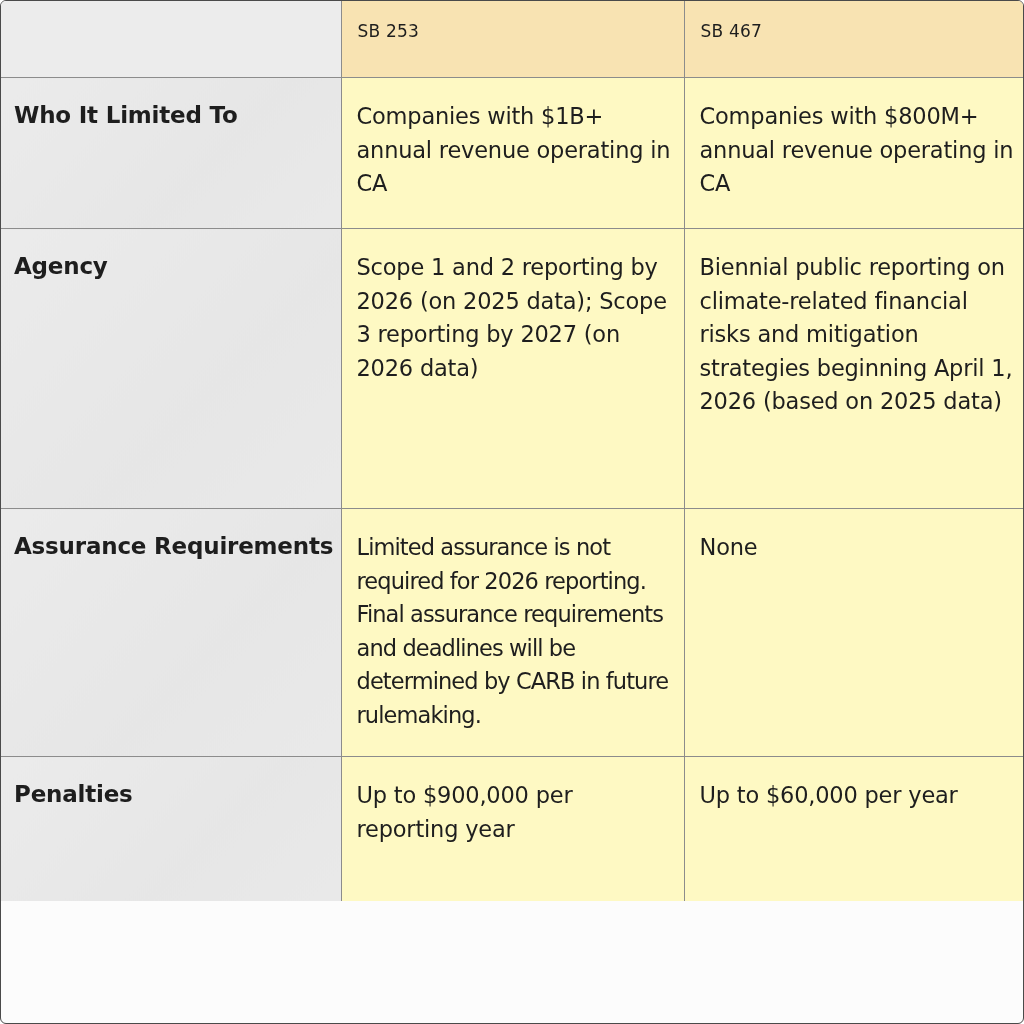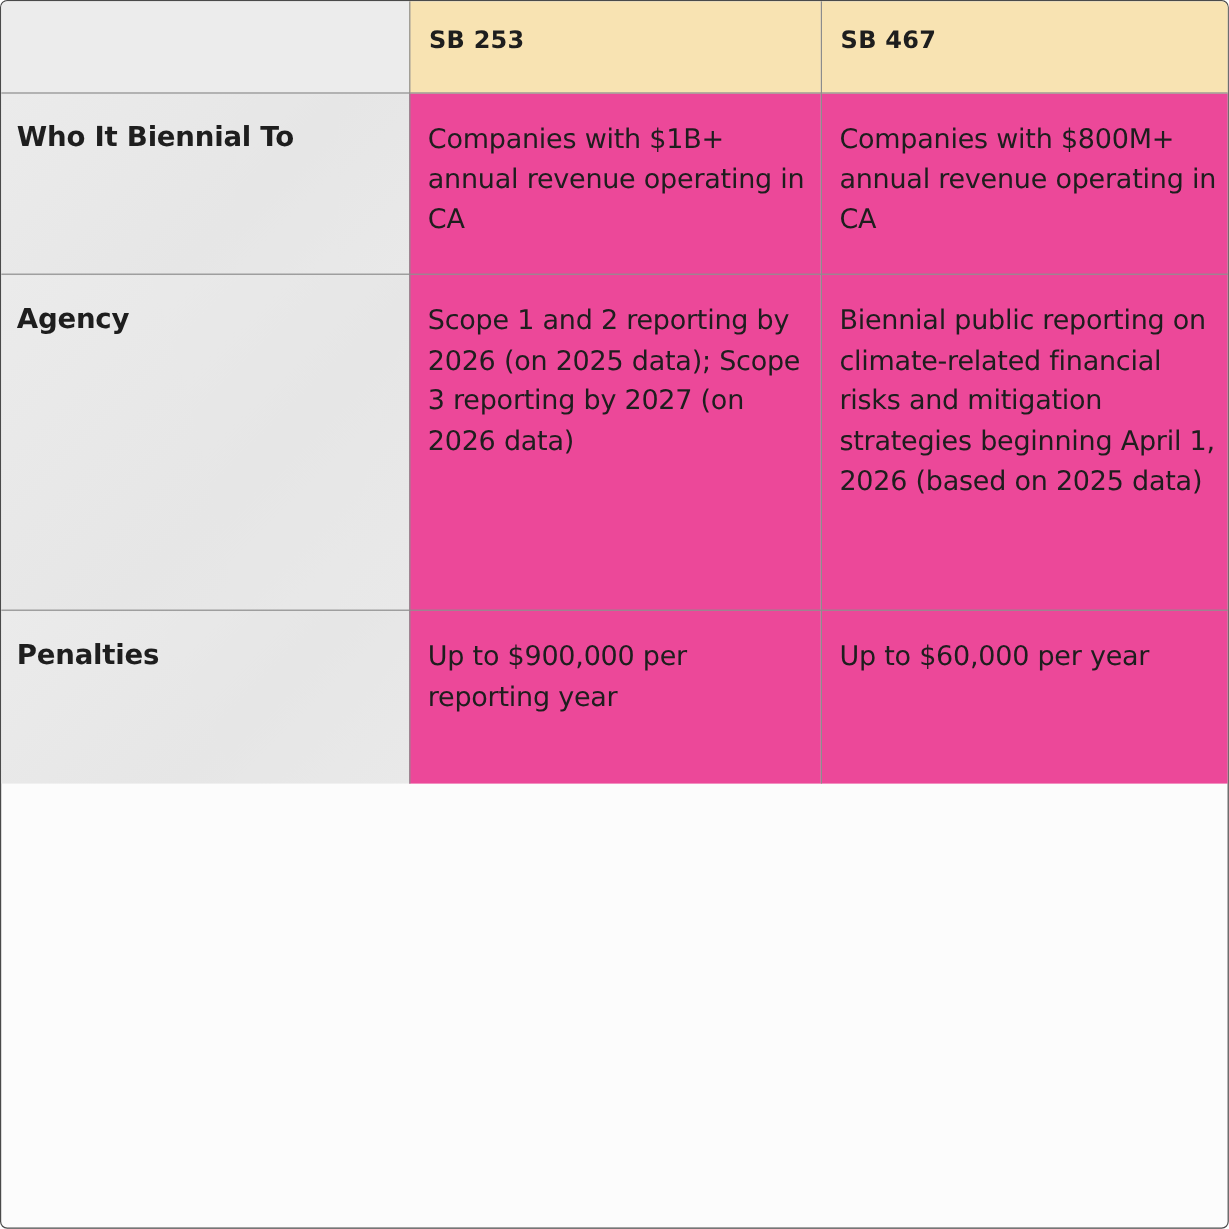--- a/index.html
+++ b/index.html
@@ -30,32 +30,32 @@
     }
     tr:first-child td, tr:first-child th { border-top: none; }
     td:first-child, th:first-child { border-left: none; }
     td:last-child, th:last-child { border-right: none; }
     tr:last-child td { border-bottom: none; }
 
     th.corner { background: #ececec; height: 76px; }
     th.colhead {
       background: #f8e3b2;
       height: 76px;
-      font-size: 20px;
-      font-weight: bold;
+      font-size: 17px;
+      font-weight: normal;
       vertical-align: top;
     }
     th.colhead span { display: block; padding: 20px 0 0 16px; letter-spacing: 0.2px; }
     td.rowhead {
       background: linear-gradient(135deg, #ebebeb 0%, #e6e6e6 60%, #e9e9e9 100%);
       font-size: 23px;
       font-weight: bold;
     }
     td.rowhead span { display: block; padding: 24px 0 0 13px; letter-spacing: -0.2px; }
-    td.cell { background: #ec4899; font-size: 22.5px; line-height: 33.5px; }
+    td.cell { background: #fef9c3; font-size: 22.5px; line-height: 33.5px; }
     td.cell span { display: block; padding: 22px 8px 0 15px; letter-spacing: -0.2px; }
     td.cell.tight span { letter-spacing: -0.9px; }
   </style>
 </head>
 <body>
 
 <div class="frame">
   <table>
     <colgroup>
         <col class="c0">
@@ -67,40 +67,51 @@
       <th class="corner"><span></span></th>
       <th class="colhead">
             <span>SB 253</span>
           </th>
       <th class="colhead">
             <span>SB 467</span>
           </th>
     </tr>
     <tr style="height:151px">
       <td class="rowhead">
-            <span>Who It Biennial To</span>
+            <span>Who It Limited To</span>
           </td>
       <td class="cell">
             <span>Companies with $1B+ annual revenue operating in CA</span>
           </td>
       <td class="cell">
             <span>Companies with $800M+ annual revenue operating in CA</span>
           </td>
     </tr>
     <tr style="height:280px">
       <td class="rowhead">
             <span>Agency</span>
           </td>
       <td class="cell">
             <span>Scope 1 and 2 reporting by 2026 (on 2025 data); Scope 3 reporting by 2027 (on 2026 data)</span>
           </td>
       <td class="cell">
             <span>Biennial public reporting on climate-related financial risks and mitigation strategies beginning April 1, 2026 (based on 2025 data)</span>
           </td>
     </tr>
+    <tr style="height:248px">
+      <td class="rowhead">
+            <span>Assurance Requirements</span>
+          </td>
+      <td class="cell tight">
+            <span>Limited assurance is not required for 2026 reporting. Final assurance requirements and deadlines will be determined by CARB in future rulemaking.</span>
+          </td>
+      <td class="cell">
+            <span>None</span>
+          </td>
+    </tr>
     <tr style="height:144px">
       <td class="rowhead">
             <span>Penalties</span>
           </td>
       <td class="cell">
             <span>Up to $900,000 per reporting year</span>
           </td>
       <td class="cell">
             <span>Up to $60,000 per year</span>
           </td>

